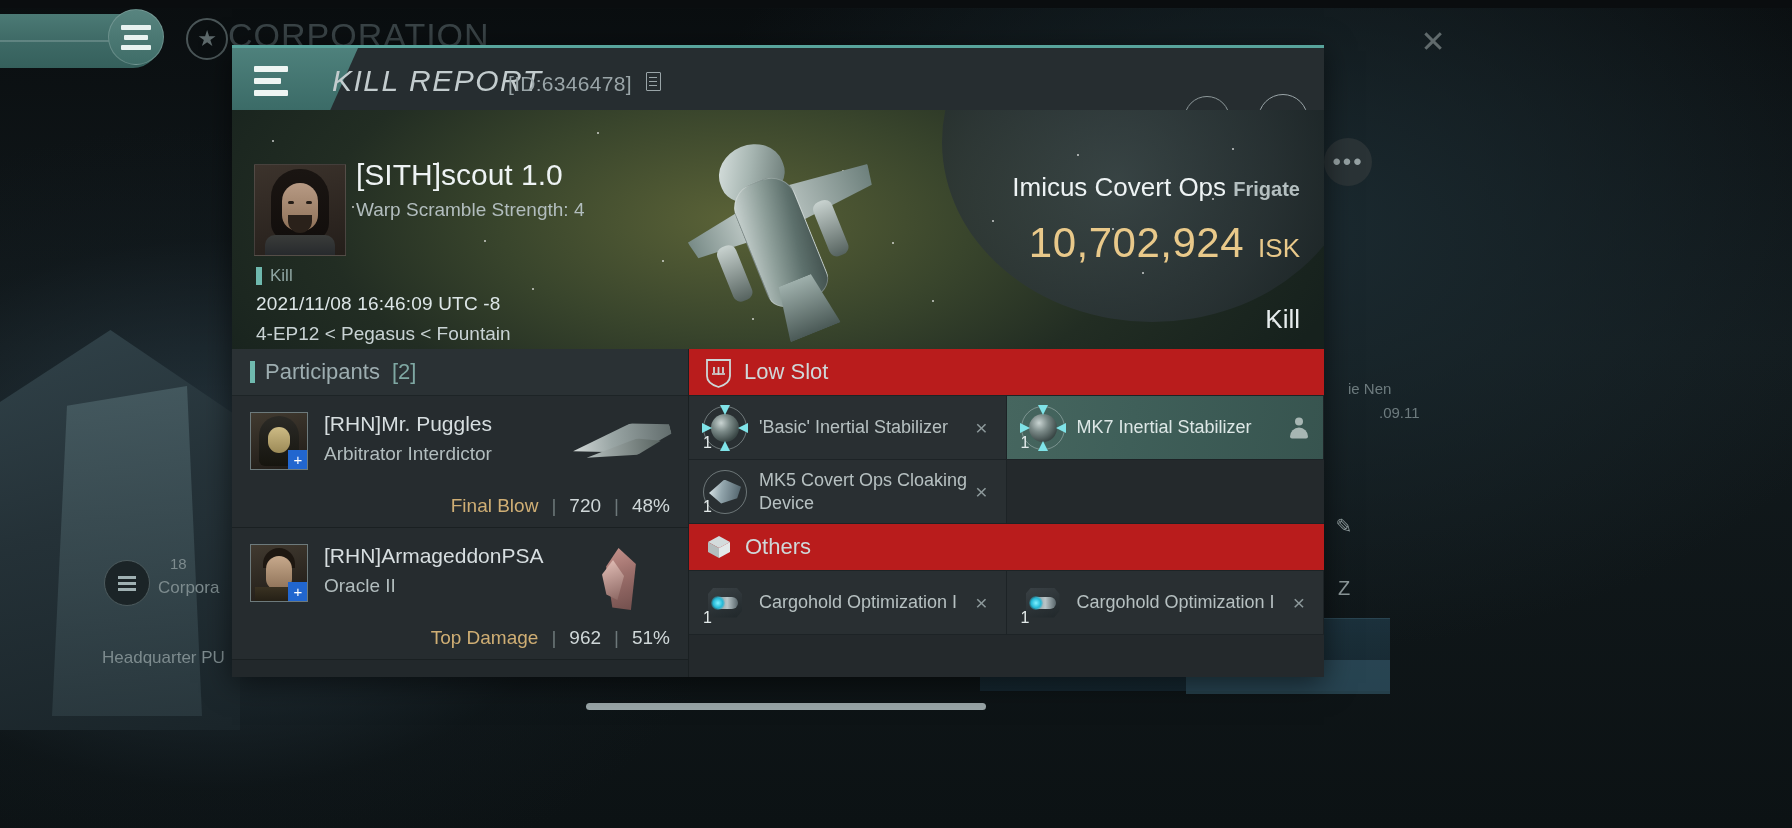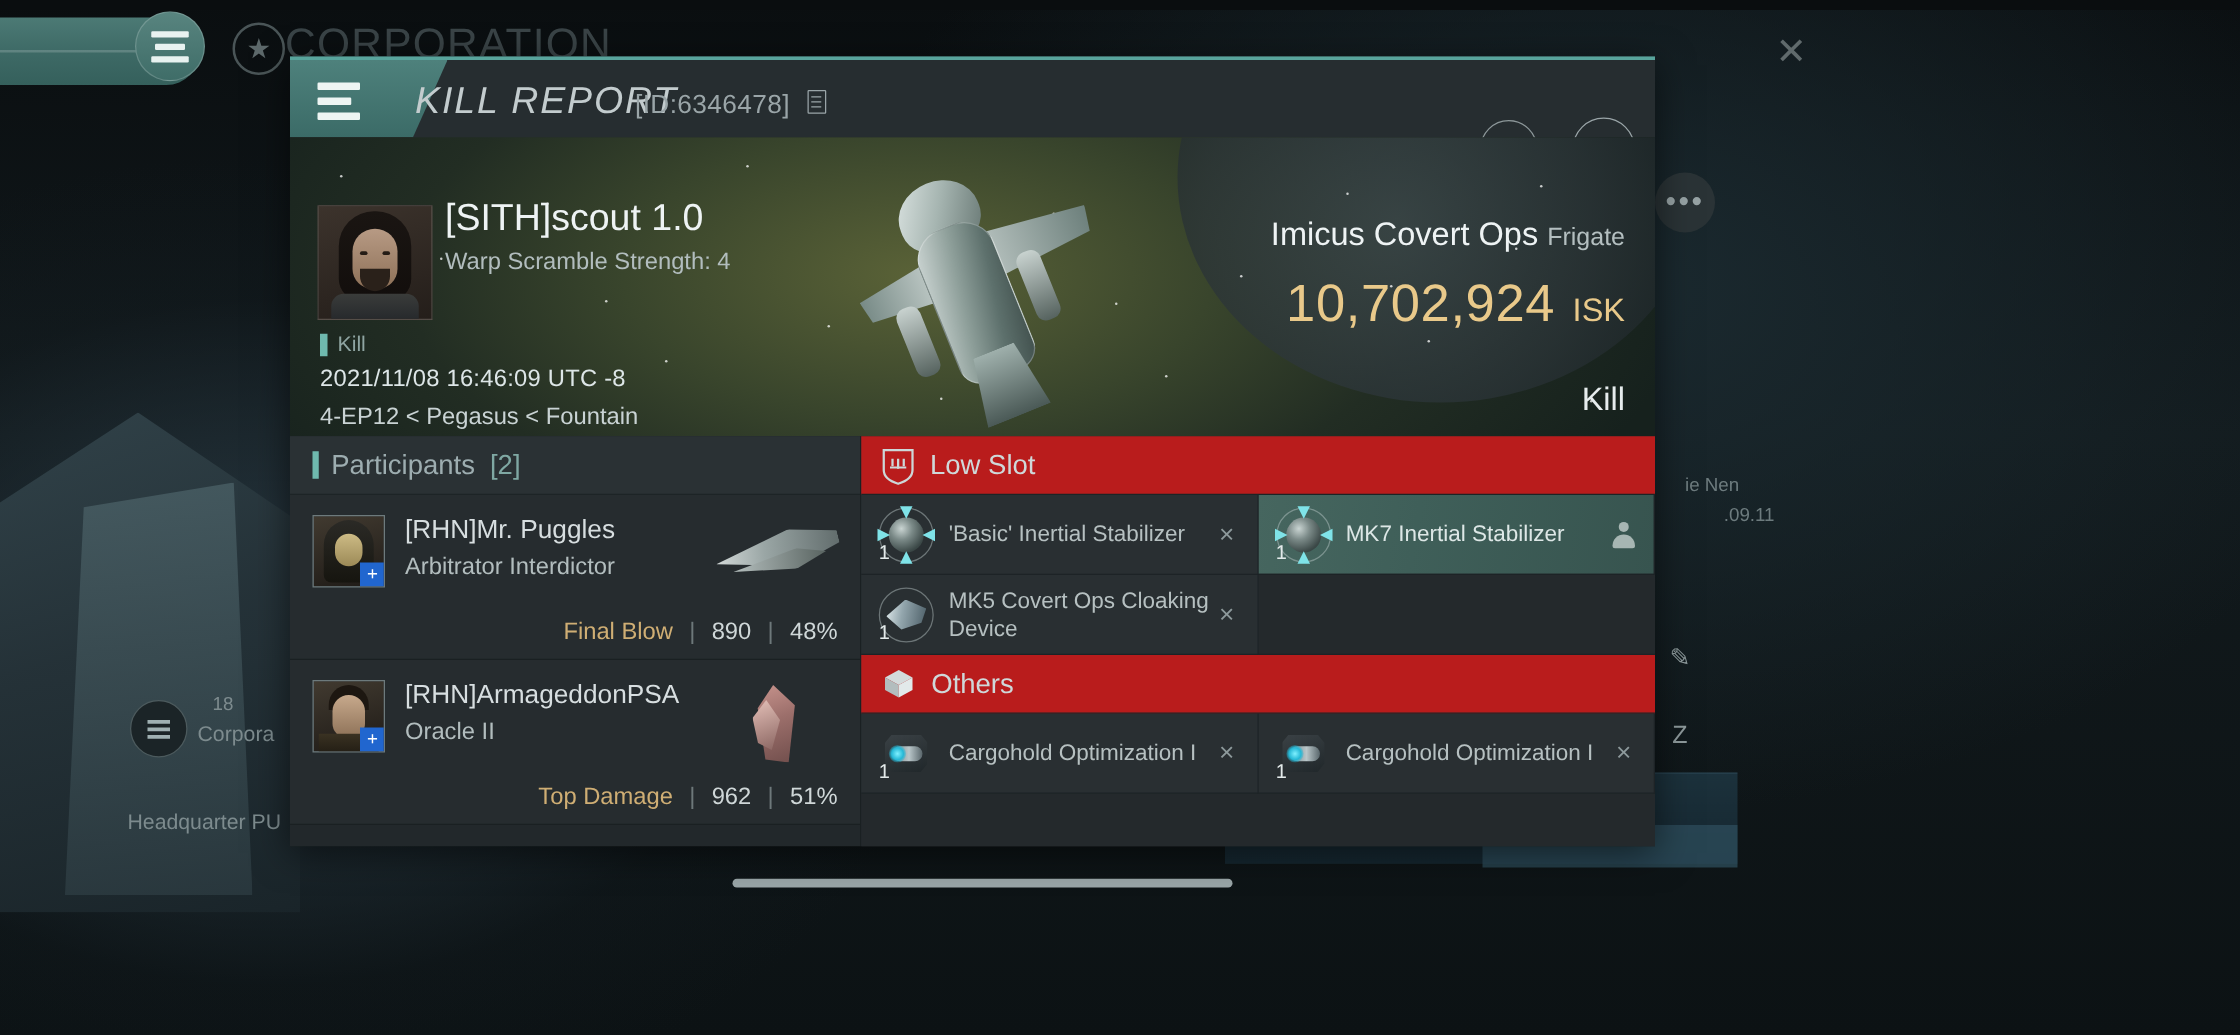--- a/index.html
+++ b/index.html
@@ -267,21 +267,21 @@
     position:absolute; left:24px; top:183px; font-size:19px; color:#dde6e7; letter-spacing:0.2px;
   }
   .kill-loc{
     position:absolute; left:24px; top:213px; font-size:19px; color:#c9d3d4;
   }
 
   .hero-right{
     position:absolute; right:24px; top:62px; text-align:right;
   }
   .ship-line{ font-size:26px; color:#eef3f4; }
-  .ship-line .cls{ font-size:20px; color:#b4bfc0; }
+  .ship-line .cls{ font-size:20px; color:#b4bfc0;font-weight:bold; }
   .dmg-line{ margin-top:8px; font-size:20px; color:#c8d2d3; }
   .dmg-line .v{ color:#eef3f4; margin-left:10px; }
   .isk-row{ margin-top:16px; display:flex; align-items:baseline; justify-content:flex-end; gap:14px; }
   .isk-val{ font-size:42px; color:#e9c98a; letter-spacing:0.5px; }
   .isk-unit{ font-size:26px; color:#e9c98a;margin-top:11px; }
   .kill-word{
     position:absolute; right:24px; top:194px; font-size:26px; color:#e6eced;
   }
 
   
@@ -604,21 +604,21 @@
               <div class="p-ship">Arbitrator Interdictor</div>
             </div>
           </div>
           <div class="p-shipimg">
             <div class="ship-a"></div>
               <div class="ship-a2"></div>
           </div>
           <div class="p-stats">
             <span class="tag">Final Blow</span>
             <span class="sep">|</span>
-            <span class="num">890</span>
+            <span class="num">720</span>
             <span class="sep">|</span>
             <span class="num">48%</span>
           </div>
         </div>
 
         <div class="participant">
           <div class="p-top">
             <div class="p-av">
               <div class="hair2"></div>
                 <div class="face2"></div>

